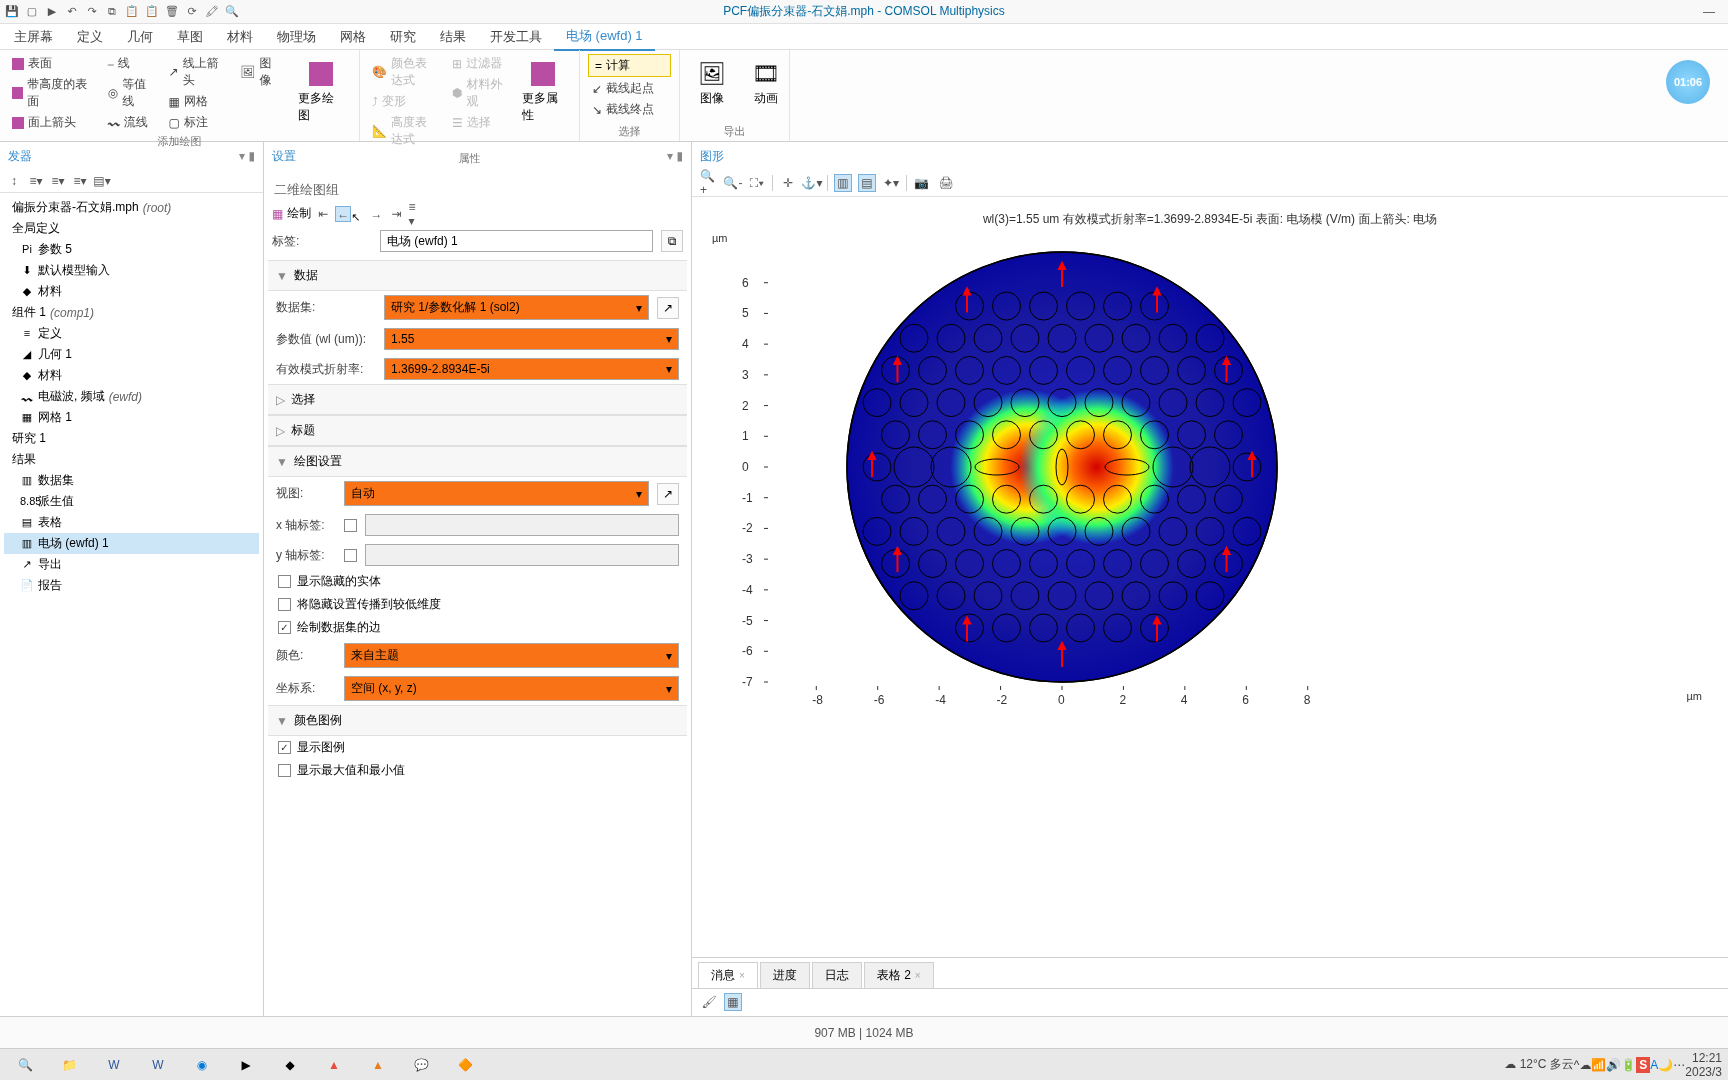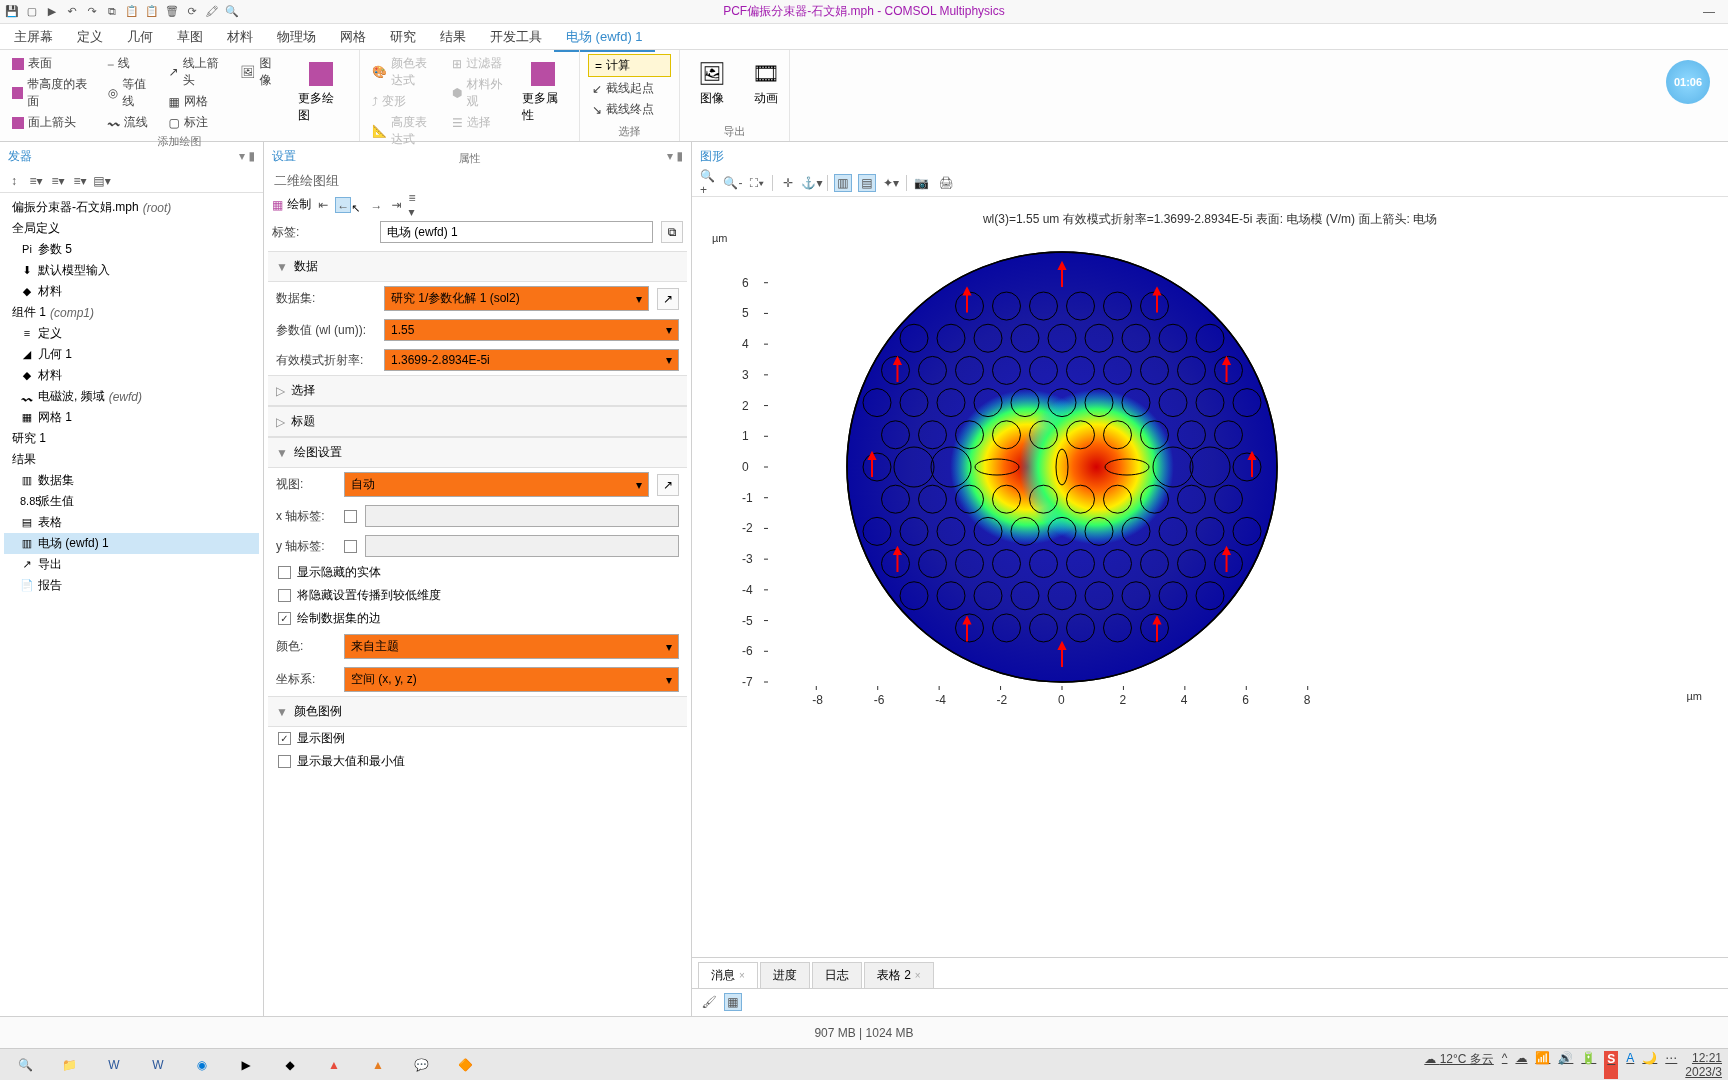--- a/index.html
+++ b/index.html
@@ -2,26 +2,26 @@
 <html><head>
 <meta charset="utf-8">
 <style>
 * { margin: 0; padding: 0; box-sizing: border-box; font-family: "Microsoft YaHei", "Segoe UI", sans-serif; font-size: 12px; }
 body { background: #fff; width: 1728px; height: 1080px; overflow: hidden; position: relative; }
 
 
 .titlebar { height: 24px; background: #f8f8f8; display: flex; align-items: center; justify-content: space-between; padding: 0 4px; border-bottom: 1px solid #e0e0e0; }
 .titlebar-left { display: flex; gap: 4px; }
 .titlebar-icon { width: 16px; height: 16px; display: inline-flex; align-items: center; justify-content: center; color: #555; font-size: 11px; }
-.titlebar-center { position: absolute; left: 50%; transform: translateX(-50%); color: #a21caf; font-size: 12px; }
+.titlebar-center { position: absolute; left: 50%; transform: translateX(-50%); color: #0369a1; font-size: 12px; }
 .titlebar-right { display: flex; gap: 8px; }
 .winbtn { width: 30px; height: 18px; display: flex; align-items: center; justify-content: center; color: #555; }
 
 
-.ribbon-tabs { height: 26px; display: flex; align-items: flex-start; background: #fff; border-bottom: 1px solid #ddd; padding-left: 2px; }
+.ribbon-tabs { height: 26px; display: flex; align-items: center; background: #fff; border-bottom: 1px solid #ddd; padding-left: 2px; }
 .ribbon-tab { padding: 4px 12px; cursor: pointer; color: #444; font-size: 13px; }
 .ribbon-tab.active { color: #368ccc; border-bottom: 2px solid #368ccc; }
 
 
 .ribbon { height: 92px; background: #fdfdfd; border-bottom: 1px solid #d0d0d0; display: flex; }
 .ribbon-group { border-right: 1px solid #e5e5e5; display: flex; flex-direction: column; justify-content: space-between; padding: 4px 8px 2px 8px; }
 .ribbon-group-label { text-align: center; color: #777; font-size: 11px; padding-top: 2px; }
 .ribbon-items { display: flex; gap: 6px; }
 .ribbon-col { display: flex; flex-direction: column; gap: 2px; }
 .ribbon-item { display: flex; align-items: center; gap: 4px; padding: 1px 4px; color: #444; cursor: pointer; font-size: 12px; }
@@ -41,21 +41,21 @@
 .tree-panel { width: 264px; border-right: 1px solid #d0d0d0; display: flex; flex-direction: column; overflow: hidden; }
 .tree { padding: 4px; overflow: auto; flex: 1; }
 .tree-item { padding: 2px 4px 2px 8px; display: flex; align-items: center; gap: 4px; cursor: pointer; white-space: nowrap; }
 .tree-item.selected { background: #cde6f7; }
 .tree-item.l1 { padding-left: 16px; }
 .tree-icon { width: 14px; height: 14px; display: inline-block; text-align: center; font-size: 11px; }
 .italic { font-style: italic; color: #666; }
 
 
 .settings-panel { width: 428px; border-right: 1px solid #d0d0d0; display: flex; flex-direction: column; overflow: hidden; }
-.settings-sub { color: #666; font-size: 13px; padding: 2px 10px; }
+.settings-sub { color: #666; font-size: 13px; padding: 2px 10px; margin-top: 9px; }
 .settings-toolbar { display: flex; align-items: center; gap: 4px; padding: 4px 8px; }
 .settings-body { overflow: auto; flex: 1; padding: 4px; }
 .field-row { display: flex; align-items: center; padding: 4px 8px; gap: 8px; }
 .field-label { width: 100px; color: #444; }
 .field-input { flex: 1; border: 1px solid #aaa; padding: 3px 6px; background: #fff; }
 .field-select { flex: 1; border: 1px solid #aaa; padding: 3px 6px; background: #f97316; display: flex; justify-content: space-between; align-items: center; }
 .field-btn { width: 22px; height: 22px; border: 1px solid #ccc; background: #fafafa; display: flex; align-items: center; justify-content: center; }
 .section-hdr { display: flex; align-items: center; gap: 6px; padding: 6px 8px; background: #f7f7f7; border-top: 1px solid #e0e0e0; border-bottom: 1px solid #e0e0e0; cursor: pointer; font-size: 13px; }
 .section-hdr .arrow { color: #888; }
 .chk-row { display: flex; align-items: center; gap: 6px; padding: 3px 10px; }
@@ -77,21 +77,21 @@
 .btab { padding: 4px 12px; background: #f0f0f0; border: 1px solid #d0d0d0; border-bottom: none; cursor: pointer; display: flex; align-items: center; gap: 4px; font-size: 12px; }
 .btab.active { background: #fff; }
 .btab .x { color: #aaa; font-size: 10px; }
 .bottom-content { height: 28px; border-top: 1px solid #d0d0d0; padding: 4px 8px; display: flex; gap: 6px; }
 
 
 .status-bar { height: 32px; background: #fafafa; border-top: 1px solid #d0d0d0; display: flex; align-items: center; justify-content: center; color: #555; font-size: 12px; }
 .taskbar { height: 32px; background: #e8e8e8; border-top: 1px solid #ccc; display: flex; align-items: center; justify-content: space-between; padding: 0 6px; }
 .taskbar-left { display: flex; gap: 4px; }
 .taskbar-app { width: 40px; height: 28px; display: flex; align-items: center; justify-content: center; cursor: pointer; }
-.taskbar-right { display: flex; gap: 8px; color: #444; font-size: 11px; text-decoration: underline; }
+.taskbar-right { display: flex; align-items: center; color: #444; font-size: 11px; }
 .clock-badge { position: absolute; right: 18px; top: 60px; width: 44px; height: 44px; border-radius: 50%; background: radial-gradient(circle, #8fd9ff 0%, #5ab3e8 100%); display: flex; align-items: center; justify-content: center; color: #fff; font-size: 11px; font-weight: bold; }
 
 
 .pcf-circle { fill: none; stroke: #000; stroke-width: 1; }
 </style>
 </head>
 <body>
 
 <div class="titlebar">
   <div class="titlebar-left">

